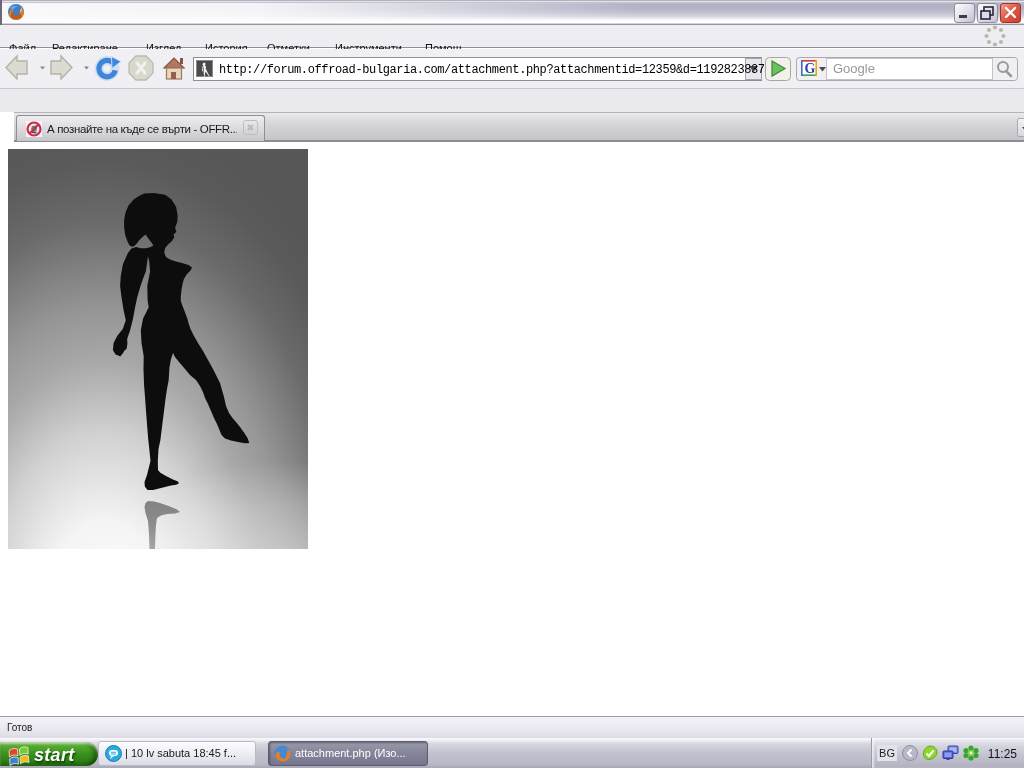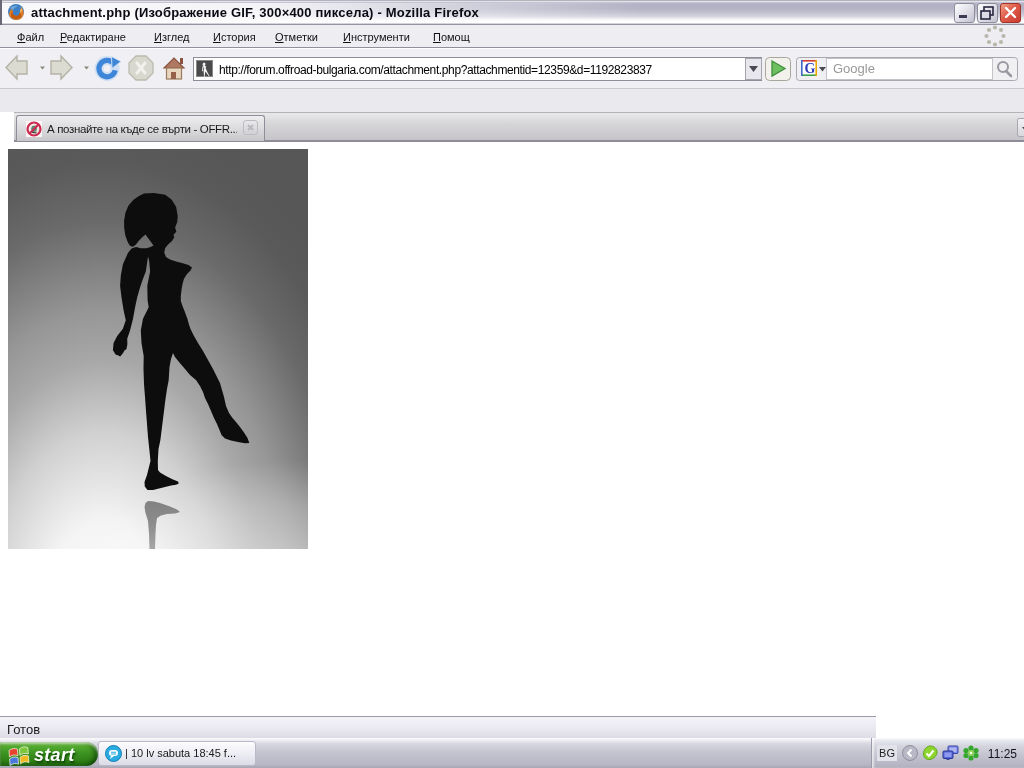--- a/index.html
+++ b/index.html
@@ -21,27 +21,27 @@
 }
 .winbtn { position:absolute; top:3px; width:21px; height:20px; border-radius:3px; }
 #btnmin { right:49px; background:linear-gradient(135deg,#fdfdfe 0%,#e2e1ea 50%,#c0bfcd 100%); border:1px solid #8e8d9c; }
 #btnmin::after { content:""; position:absolute; left:4px; bottom:4px; width:8px; height:3px; background:#3c3a52; }
 #btnmax { right:26px; background:linear-gradient(135deg,#fdfdfe 0%,#e2e1ea 50%,#c0bfcd 100%); border:1px solid #8e8d9c; }
 #btnclose { right:3px; background:linear-gradient(135deg,#f0a088 0%,#e05c4a 45%,#c93a2e 100%); border:1px solid #a03328; }
 #menubar {
   position:absolute; left:0; top:25px; width:1024px; height:23px;
   background:#eeedf2; border-bottom:1px solid #918f9b; font-size:11px; color:#111;
 }
-.menuitem { position:absolute; top:6px;margin-left:8px; }
+.menuitem { position:absolute; top:17px; }
 .menuitem u { text-decoration:underline; }
 #toolbar {
   position:absolute; left:0; top:49px; width:1024px; height:39px;
   background:#f0eff3;
 }
-#urltext { position:absolute; left:219px; top:14px; font-size:12px; letter-spacing:-0.38px; color:#000; white-space:nowrap; }
+#urltext { position:absolute; left:219px; top:14px; font-size:12px; letter-spacing:-0.38px; color:#000; white-space:nowrap;font-family:Liberation Mono, monospace; }
 #gapstrip {
   position:absolute; left:0; top:88px; width:1024px; height:24px;
   background:#e9e9ee; border-top:1px solid #c9c8ce;
 }
 #tabstrip {
   position:absolute; left:0; top:112px; width:1024px; height:30px;
   background:linear-gradient(to bottom,#e9e8ea 0,#d6d5d8 40%,#c6c4c8 100%);
   border-top:1px solid #b5b3b6; border-bottom:2px solid #8e8c96;margin-left:14px;
 }
 .tab { position:absolute; top:2px; height:26px; border:1px solid #8f8d97; border-bottom:none; border-radius:3px 3px 0 0; font-size:12px; }
@@ -56,23 +56,23 @@
   background:linear-gradient(to bottom,#f2f1f4,#d8d7db); text-align:center; }
 #tabdrop svg { margin-top:6px; }
 #content {
   position:absolute; left:0; top:144px; width:1024px; height:572px; background:#fff;
 }
 #pic {
   position:absolute; left:8px; top:5px; width:300px; height:400px;
   background:radial-gradient(ellipse 260px 150px at 92% 106%, rgba(255,255,255,0.5) 0%, rgba(255,255,255,0.25) 45%, rgba(255,255,255,0) 75%),radial-gradient(ellipse 310px 500px at 32% 118%, #ffffff 0%, #f4f4f4 20%, #d0d0d0 38%, #a8a8a8 52%, #969696 62%, #6a6a6a 80%, #5a5a5a 92%, #575757 100%);
 }
 #statusbar {
-  position:absolute; left:0; top:716px; width:876px; height:22px;
+  position:absolute; left:0; top:716px; width:1024px; height:22px;
   background:linear-gradient(to bottom,#f4f3f8 0,#e9e8f0 60%,#dddce6 100%);
-  border-top:1px solid #9c9aa8; font-size:13px; color:#1a1a1a;
+  border-top:1px solid #9c9aa8; font-size:10px; color:#1a1a1a;
 }
 #statusbar span { position:absolute; left:7px; top:5px; }
 #taskbar {
   position:absolute; left:0; top:738px; width:1024px; height:30px;
   background:linear-gradient(to bottom,#fbfbfd 0,#f0f0f5 2px,#d6d6df 6px,#c3c3cf 15px,#b8b8c6 26px,#a7a7b6 30px);
 }
 #startbtn {
   position:absolute; left:0; top:4px; width:98px; height:24px;
   background:linear-gradient(to bottom,#8ed167 0,#55ab31 18%,#3d9421 45%,#338519 70%,#2e7c15 88%,#3f9426 100%);
   border-radius:0 15px 15px 0;
@@ -100,21 +100,20 @@
 
 <div id="titlebar">
   <div id="titlehl"></div>
   <svg id="fficon" viewBox="0 0 18 18">
     <circle cx="9" cy="9" r="8" fill="#3d7fc4"></circle>
     <path d="M3,5 C5,3 8,2.2 11,3 C9,3.8 7,5 6,7 Z" fill="#7db3e0" opacity="0.8"></path>
     <path d="M2,12 A8,8 0 0,0 9,17 A8,8 0 0,0 16.6,11.5 C17,8 15.5,5 13.5,3.5 C14.5,5.5 14,6.5 13,7 C14,9 13,10 12,10.5 C13.5,12.5 11,15 8.5,13.5 C5.5,12.5 5,9.5 6.5,7.5 C5,8 4.5,7 5,5.5 C3,7 2,9.5 2,12 Z" fill="#e07f28"></path>
     <path d="M4,14 A8,8 0 0,0 14,14.5 C15,12 14,10 12.5,9.5 C13,11.5 11,13.5 8.5,12.5 C6,12 5,10 5.5,8 C4,9.5 3.5,12 4,14 Z" fill="#c45b12"></path>
     <path d="M13.5,3.5 C14.5,5.5 14,6.5 13,7 C13.8,8.5 13.2,9.6 12,10.5 C13,10 14.5,9 14.8,7.5 C15,6 14.5,4.5 13.5,3.5 Z" fill="#f5c06a"></path>
   </svg>
-  <span id="titletext">attachment.php (Изображение GIF, 300×400 пиксела) - Mozilla Firefox</span>
   <div class="winbtn" id="btnmin"></div>
   <div class="winbtn" id="btnmax">
     <svg width="19" height="18" viewBox="0 0 19 18">
       <rect x="6" y="3" width="9" height="8" fill="none" stroke="#26243e" stroke-width="1.6"></rect>
       <rect x="3" y="7" width="9" height="8" fill="#dddce6" stroke="#26243e" stroke-width="1.6"></rect>
     </svg>
   </div>
   <div class="winbtn" id="btnclose">
     <svg width="19" height="18" viewBox="0 0 19 18">
       <path d="M5,4 L14,13 M14,4 L5,13" stroke="#fff" stroke-width="2.4" stroke-linecap="round"></path>
@@ -264,20 +263,27 @@
   <div class="taskbtn" id="task1">
     <svg width="17" height="17" viewBox="0 0 17 17" style="position:absolute;left:6px;top:3px">
       <circle cx="8.5" cy="8.5" r="8" fill="#29aae1"></circle>
       <circle cx="8.5" cy="8.5" r="8" fill="none" stroke="#1580b5" stroke-width="1"></circle>
       <rect x="4" y="5" width="9" height="6" rx="3" fill="#fff"></rect>
       <path d="M6,11 L5,14 L9,11 Z" fill="#fff"></path>
       <path d="M6,7.2 L11,7.2 M6,9 L11,9" stroke="#29aae1" stroke-width="1.1"></path>
     </svg>
     <span class="ttxt">| 10 lv sabuta 18:45 f...</span>
   </div>
+  <div class="taskbtn" id="task2">
+    <svg width="17" height="17" viewBox="0 0 17 17" style="position:absolute;left:5px;top:3px">
+      <circle cx="8.5" cy="8.5" r="8" fill="#4688d8"></circle>
+      <path d="M1.2,11 A8,8 0 0,0 8.5,16.5 A8,8 0 0,0 16.2,10.8 C16.6,7.5 15.2,4.5 13.2,3.2 C14,5.2 13.6,6.2 12.7,6.7 C13.6,8.5 12.7,9.5 11.8,10 C13.2,12 10.8,14.6 8.3,13.2 C5.5,12.2 5.1,9.4 6.5,7.5 C5.1,8 4.6,7 5.1,5.7 C3.2,7 1.5,8.9 1.2,11 Z" fill="#e57f27"></path>
+    </svg>
+    <span class="ttxt">attachment.php (Изо...</span>
+  </div>
   <div id="tray">
     <div id="bgbadge">BG</div>
     <div id="trayarrow">
       <svg width="16" height="16" viewBox="0 0 16 16">
         <circle cx="8" cy="8" r="7.5" fill="#b9b8c6"></circle>
         <circle cx="8" cy="8" r="7.5" fill="none" stroke="#8f8e9e" stroke-width="1"></circle>
         <path d="M9.5,4.5 L6,8 L9.5,11.5" fill="none" stroke="#fff" stroke-width="2"></path>
       </svg>
     </div>
     <svg id="trayskype" width="16" height="16" viewBox="0 0 16 16">

